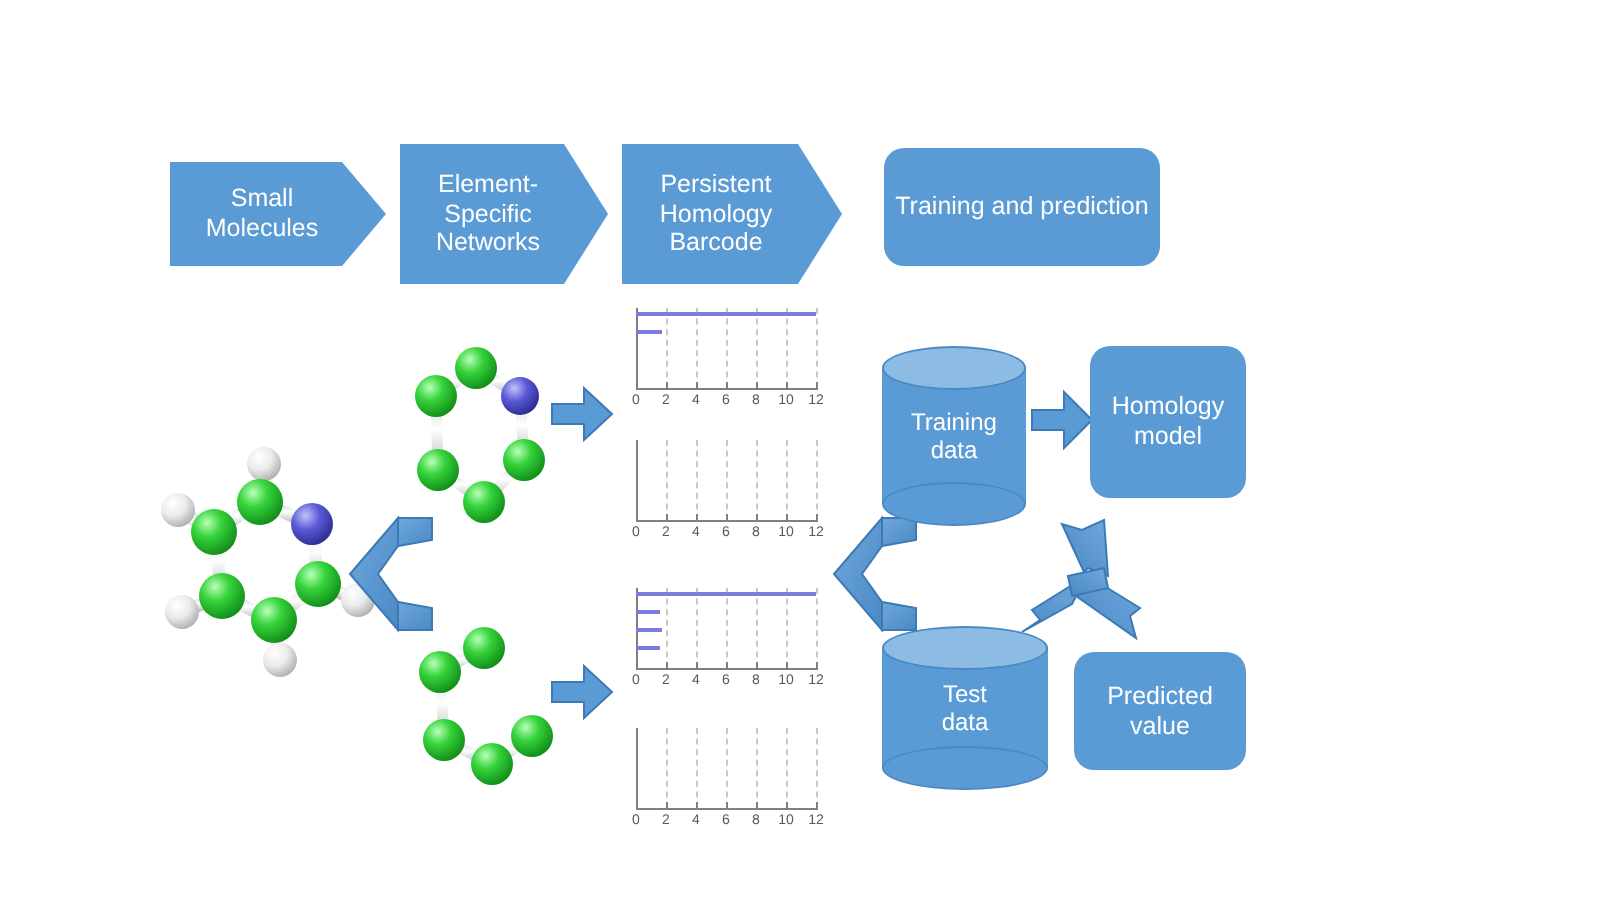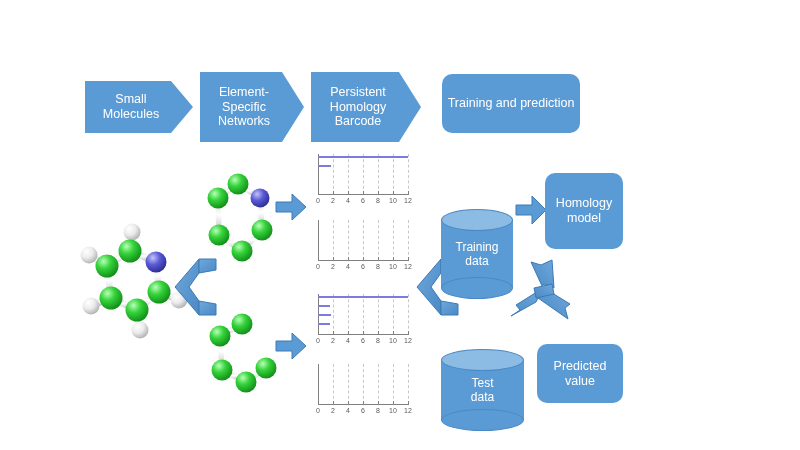--- a/index.html
+++ b/index.html
@@ -15,21 +15,21 @@
         box-sizing:border-box;padding-right:16px;}
   .chev span{display:block;white-space:pre-line;}
 
   
   .rbox{position:absolute;display:flex;align-items:center;justify-content:center;
         background:#5B9BD5;color:#fff;border-radius:10px;text-align:center;
         line-height:1.2;box-sizing:border-box;}
   .rbox span{white-space:pre-line;display:block;}
 
   
-  .cyl{position:absolute;margin-top:36px;}
+  .cyl{position:absolute;}
   .cyl .body{position:absolute;left:0;right:0;top:11px;bottom:11px;background:#5B9BD5;}
   .cyl .top{position:absolute;left:0;right:0;top:0;height:22px;border-radius:50%;
             background:#8CBBE3;border:1px solid #4A89C4;box-sizing:border-box;}
   .cyl .bot{position:absolute;left:0;right:0;bottom:0;height:22px;border-radius:50%;
             background:#5B9BD5;border:1px solid #4A89C4;box-sizing:border-box;}
   .cyl .lbl{position:absolute;left:0;right:0;top:0;bottom:0;display:flex;
             align-items:center;justify-content:center;color:#fff;text-align:center;
             line-height:1.2;z-index:4;}
   .cyl .lbl span{white-space:pre-line;}
 
@@ -317,18 +317,18 @@
     <path d="M36 30 L62 46 L57 50 L60 61 L30 40 L35 36 Z" fill="url(#aG2)" stroke="#3D7AB5" stroke-width="1"></path>
     <path d="M32 32 L8 47 L12 52 L3 58 L28 44 L31 38 Z" fill="url(#aG2)" stroke="#3D7AB5" stroke-width="1"></path>
     <path d="M26 30 L44 26 L46 36 L28 40 Z" fill="url(#aG2)" stroke="#3D7AB5" stroke-width="1"></path>
   </svg>
 
   <div class="rbox" style="left:545px;top:173px;width:78px;height:76px;font-size:12.5px;">
     <span>Homology
 model</span>
   </div>
 
-  <div class="rbox" style="left:537px;top:344px;width:86px;height:59px;font-size:12.5px;">
+  <div class="rbox" style="left:537px;top:326px;width:86px;height:59px;font-size:12.5px;">
     <span>Predicted
 value</span>
   </div>
 
 </div>
 
 </body></html>

